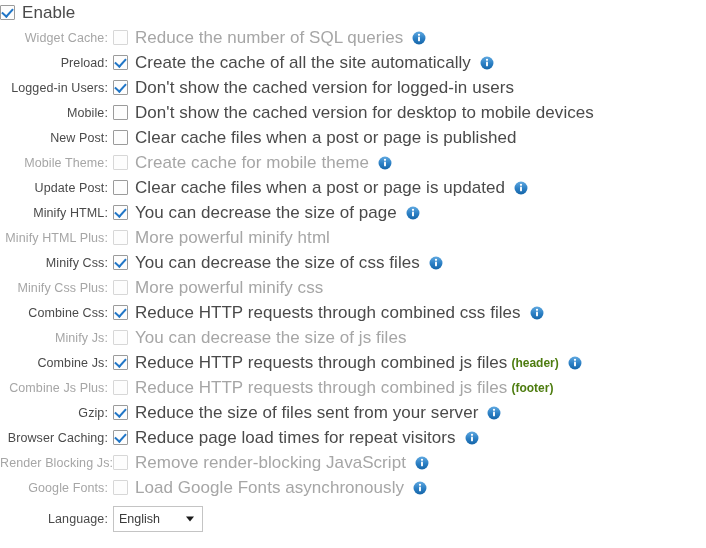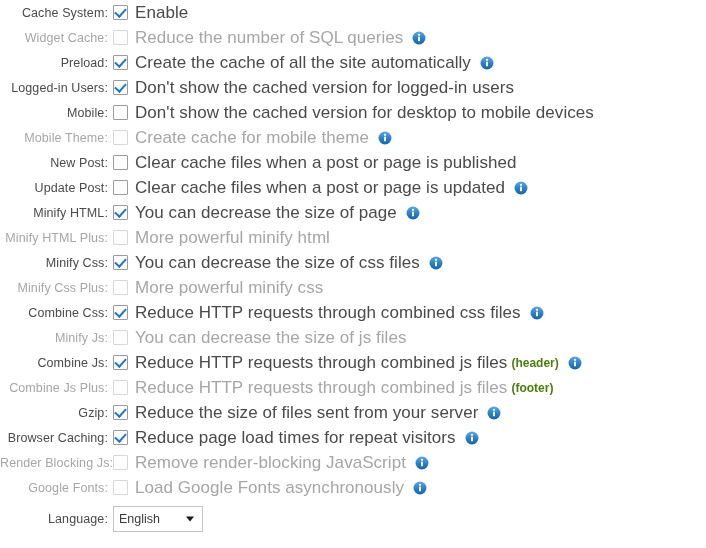--- a/index.html
+++ b/index.html
@@ -141,21 +141,20 @@
   }
 
   .row-lang { height: 38px; align-items: center; }
 </style>
 </head>
 <body>
 
 <div id="settings-form">
   <div id="rows-container">
       <div class="row">
-        <div class="row-label">Cache System:</div>
         <span class="cb checked"></span>
         <span class="cb-text">Enable</span>
       </div>
       <div class="row disabled">
         <div class="row-label">Widget Cache:</div>
         <span class="cb"></span>
         <span class="cb-text">Reduce the number of SQL queries</span>
         <span class="info-icon">
           <svg viewBox="0 0 16 16" width="14" height="14" xmlns="http://www.w3.org/2000/svg">
             <defs>
@@ -193,43 +192,43 @@
       <div class="row">
         <div class="row-label">Logged-in Users:</div>
         <span class="cb checked"></span>
         <span class="cb-text">Don't show the cached version for logged-in users</span>
       </div>
       <div class="row">
         <div class="row-label">Mobile:</div>
         <span class="cb"></span>
         <span class="cb-text">Don't show the cached version for desktop to mobile devices</span>
       </div>
+      <div class="row">
+        <div class="row-label">New Post:</div>
+        <span class="cb"></span>
+        <span class="cb-text">Clear cache files when a post or page is published</span>
+      </div>
       <div class="row disabled">
         <div class="row-label">Mobile Theme:</div>
         <span class="cb"></span>
         <span class="cb-text">Create cache for mobile theme</span>
         <span class="info-icon">
           <svg viewBox="0 0 16 16" width="14" height="14" xmlns="http://www.w3.org/2000/svg">
             <defs>
               <linearGradient id="ig" x1="0" y1="0" x2="0" y2="1">
                 <stop offset="0%" stop-color="#5fa8e0"></stop>
                 <stop offset="55%" stop-color="#2b7fc4"></stop>
                 <stop offset="100%" stop-color="#1565a8"></stop>
               </linearGradient>
             </defs>
             <circle cx="8" cy="8" r="7.4" fill="url(#ig)"></circle>
             <circle cx="8" cy="4.3" r="1.3" fill="#ffffff"></circle>
             <rect x="6.9" y="6.4" width="2.2" height="5.4" rx="1" fill="#ffffff"></rect>
           </svg>
         </span>
-      </div>
-      <div class="row">
-        <div class="row-label">New Post:</div>
-        <span class="cb"></span>
-        <span class="cb-text">Clear cache files when a post or page is published</span>
       </div>
       <div class="row">
         <div class="row-label">Update Post:</div>
         <span class="cb"></span>
         <span class="cb-text">Clear cache files when a post or page is updated</span>
         <span class="info-icon">
           <svg viewBox="0 0 16 16" width="14" height="14" xmlns="http://www.w3.org/2000/svg">
             <defs>
               <linearGradient id="ig" x1="0" y1="0" x2="0" y2="1">
                 <stop offset="0%" stop-color="#5fa8e0"></stop>

